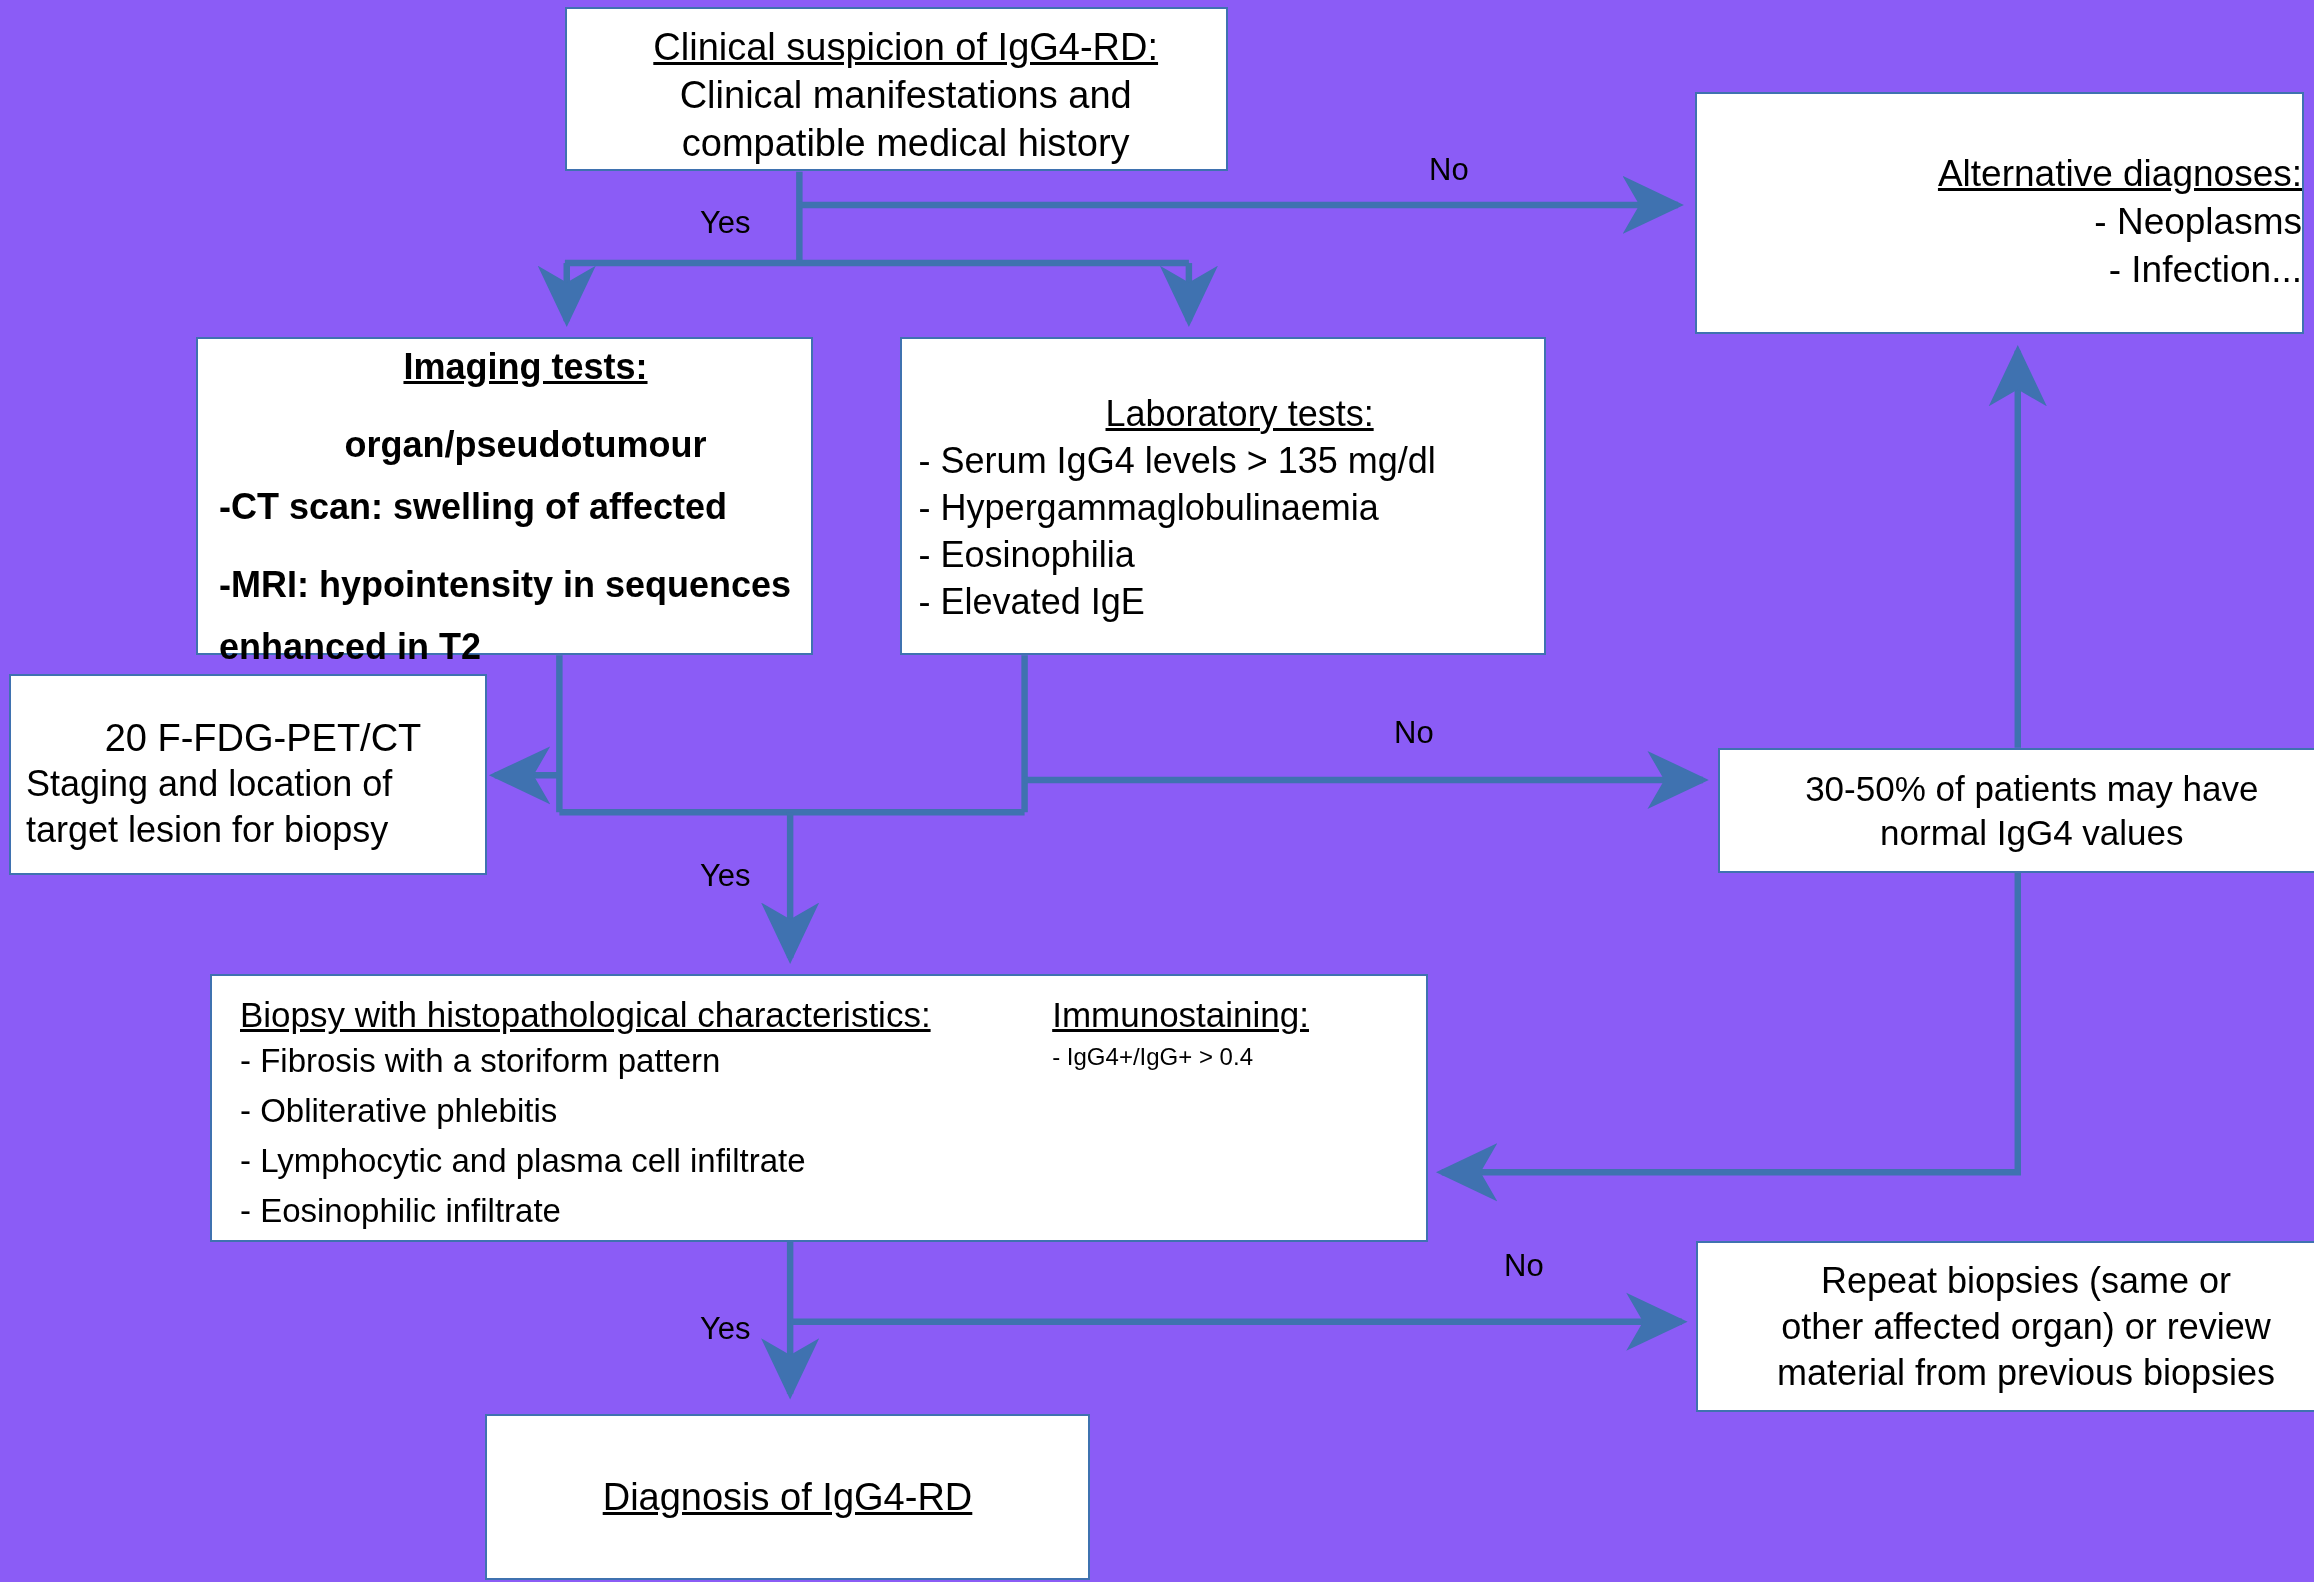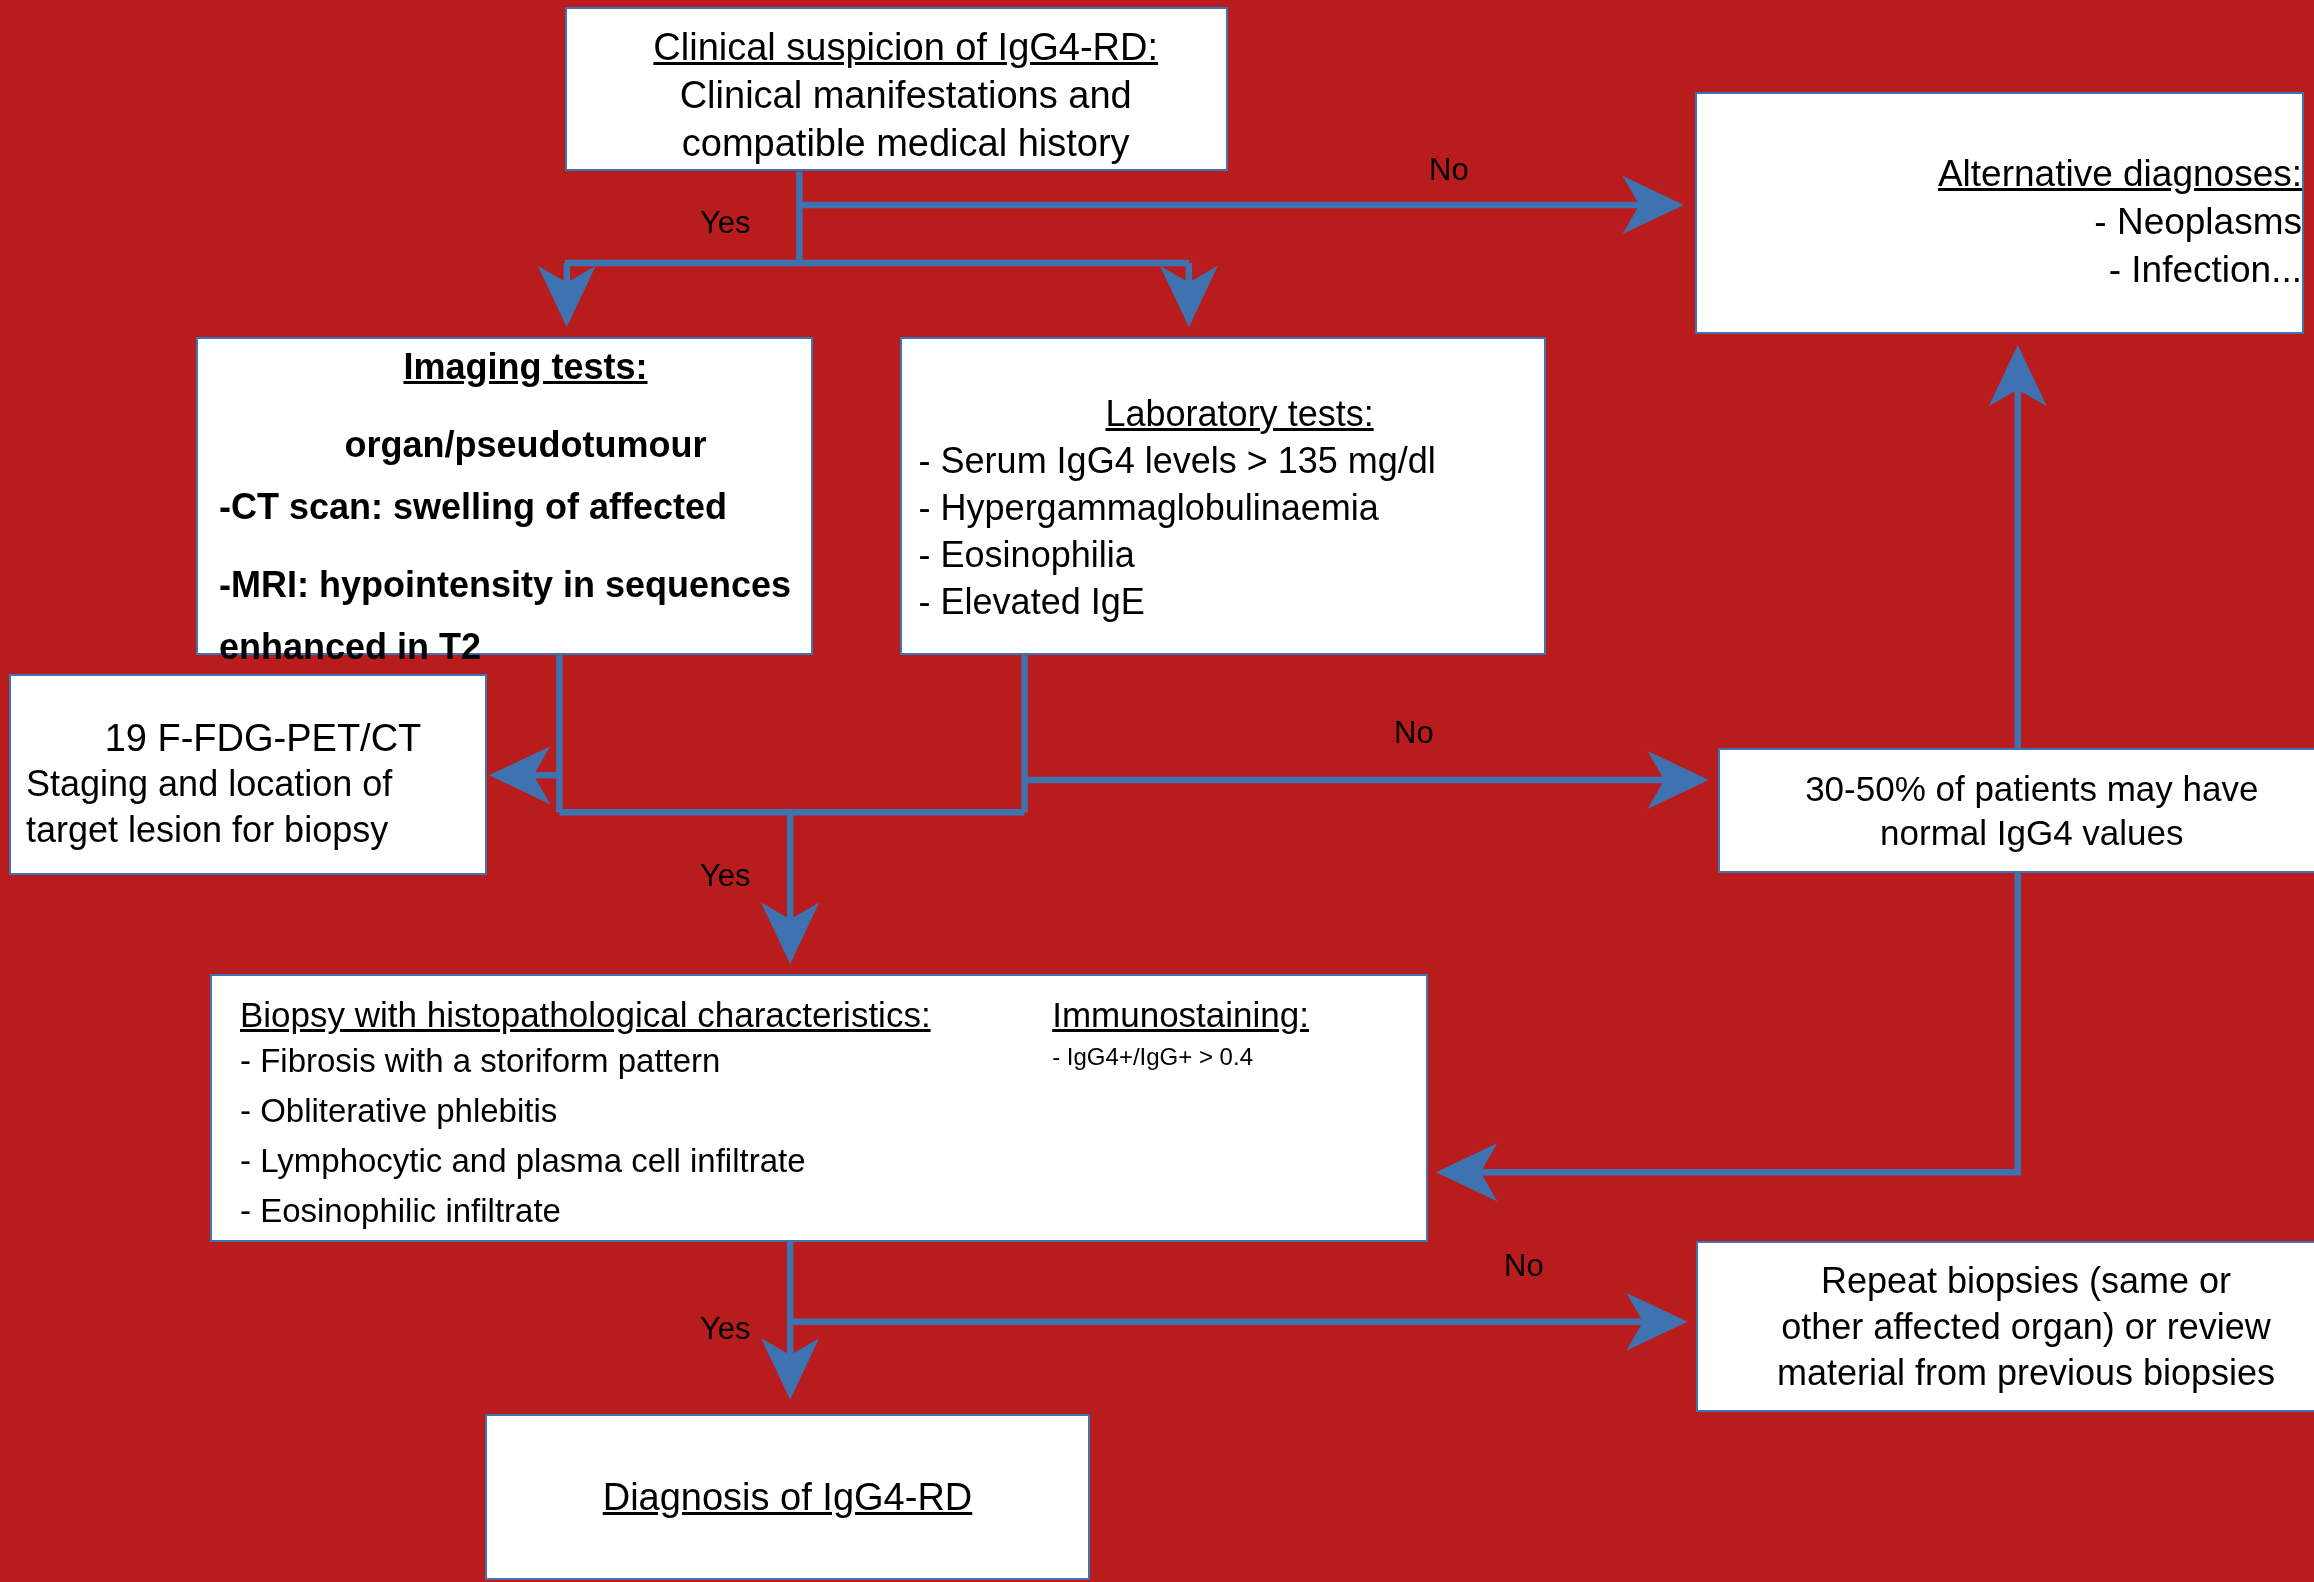--- a/index.html
+++ b/index.html
@@ -1,17 +1,17 @@
 <!DOCTYPE html>
 <html style="font-size:14.8px"><head>
 <meta charset="utf-8">
 <style>
   html,body{margin:0;padding:0;background:#ffffff;}
   body{font-family:"Liberation Sans","DejaVu Sans",sans-serif;}
-  #stage{position:relative;width:2315px;height:1583px;background:#b91c1c;overflow:hidden;}
+  #stage{position:relative;width:2315px;height:1583px;background:#8b5cf6;overflow:hidden;}
   #wires{position:absolute;left:0;top:0;width:2315px;height:1583px;}
 
   .node{position:absolute;box-sizing:border-box;background:#ffffff;
         border:2.8px solid #3f72b0;}
   .node .inner{position:absolute;left:0;top:0;width:100%;height:100%;
         display:flex;flex-direction:column;justify-content:center;}
 
   .ttl{text-decoration:underline;text-align:center;}
   .ctr{text-align:center;}
   .lft{text-align:left;}
@@ -143,21 +143,21 @@
       <div class="l ttl ctr">Laboratory tests:</div>
       <div class="l lft">- Serum IgG4 levels &gt; 135 mg/dl</div>
       <div class="l lft">- Hypergammaglobulinaemia</div>
       <div class="l lft">- Eosinophilia</div>
       <div class="l lft">- Elevated IgE</div>
     </div>
   </div>
 
   <div class="node wide" id="n-pet">
     <div class="inner">
-      <div class="l big ctr">19 F-FDG-PET/CT</div>
+      <div class="l big ctr">20 F-FDG-PET/CT</div>
       <div class="l lft">Staging and location of</div>
       <div class="l lft">target lesion for biopsy</div>
     </div>
   </div>
 
   <div class="node cond" id="n-normal">
     <div class="inner">
       <div class="l ctr">30-50% of patients may have</div>
       <div class="l ctr">normal IgG4 values</div>
     </div>

